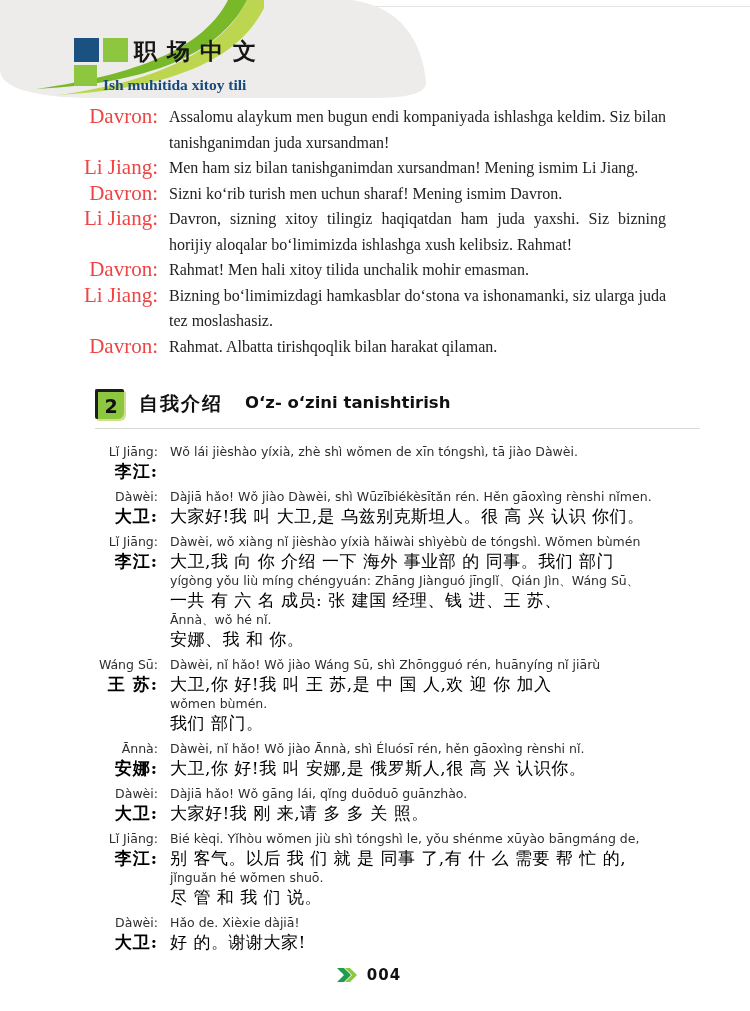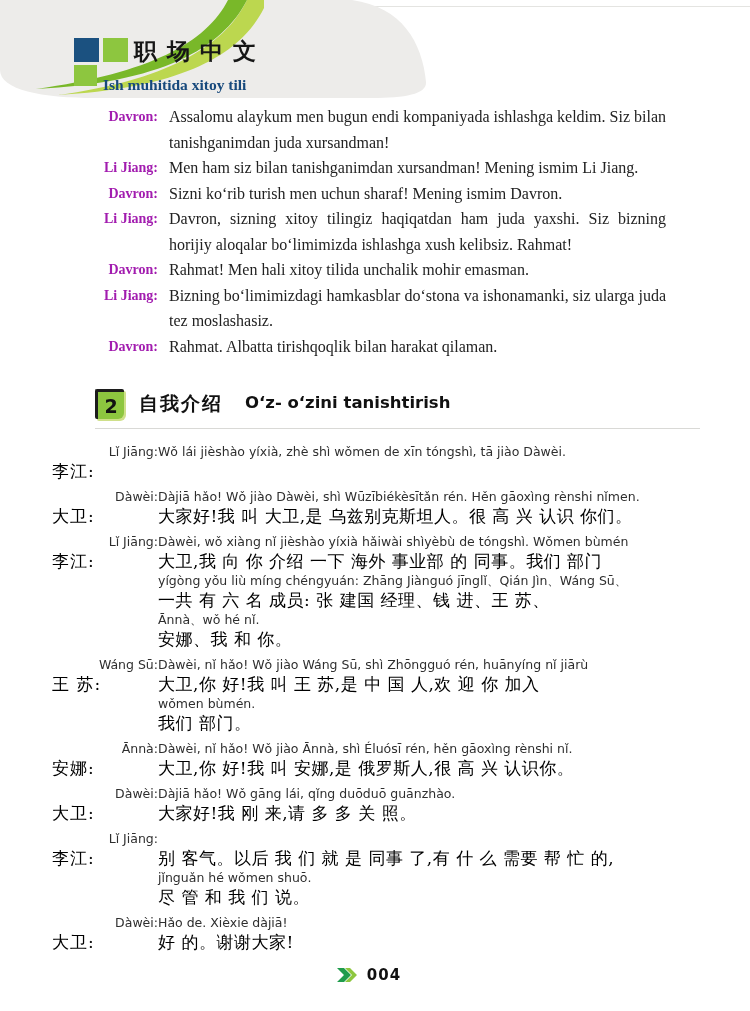--- a/index.html
+++ b/index.html
@@ -23,21 +23,21 @@
   }
   .logo-title-uz{
     position:absolute;left:29px;top:40px;
     font-family:"Liberation Serif", serif;font-weight:bold;font-size:15.5px;
     color:var(--logo-text-blue,#17497c);white-space:nowrap;
   }
   
   .uz-dialogue{position:absolute;top:104px;left:52px;width:614px;}
   .uz-turn{display:grid;grid-template-columns:106px 1fr;column-gap:11px;}
   .uz-spk{
-    text-align:right;font-weight:bold;font-size:14px;line-height:25.5px;color:#a21caf;
+    text-align:right;font-weight:normal;font-size:21px;line-height:25.5px;color:#ef4444;
   }
   .uz-txt{
     text-align:justify;font-size:16px;line-height:25.5px;color:#222;
   }
   
   .section-header{
     position:absolute;top:388px;left:95px;width:605px;height:40px;
     border-bottom:1.5px solid var(--divider-gray,#d9d9d6);
   }
   .section-num{
@@ -54,29 +54,29 @@
     font-family:"DejaVu Sans", sans-serif;font-weight:bold;font-size:19px;color:#111;
     letter-spacing:2px;
   }
   .section-title-uz{
     position:absolute;left:150px;top:5px;
     font-family:"DejaVu Sans", sans-serif;font-weight:bold;font-size:16.5px;color:#111;text-align:center;
   }
   
   .cn-dialogue{position:absolute;top:444px;left:52px;width:616px;}
   .cn-turn{margin-bottom:6px;}
-  .cn-row{display:grid;grid-template-columns:106px 1fr;column-gap:0;}
+  .cn-row{display:grid;grid-template-columns:106px 1fr;column-gap:12px;}
   .cn-spk-py,.cn-py{
     font-family:"DejaVu Sans", sans-serif;font-size:12.5px;line-height:16px;color:#2e2e2e;
   }
   .cn-spk-py{text-align:right;}
   .cn-spk-hz,.cn-hz{
     font-family:"DejaVu Serif", serif;font-size:17px;line-height:23px;color:#000;
   }
-  .cn-spk-hz{font-weight:normal;letter-spacing:1px;}
+  .cn-spk-hz{text-align:right;font-weight:bold;letter-spacing:1px;}
   .cn-hz{letter-spacing:0.5px;white-space:nowrap;}
   
   .footer{
     position:absolute;left:0;top:966px;width:738px;
     display:flex;align-items:center;justify-content:center;gap:7px;
   }
   .page-num{
     font-family:"DejaVu Sans", sans-serif;font-weight:bold;font-size:15px;
     letter-spacing:1px;color:#111;
   }
@@ -225,20 +225,21 @@
     </div>
     <div class="cn-row">
       <span class="cn-spk-hz">大卫:</span>
       <span class="cn-hz">大家好!我 刚 来,请 多 多 关 照。</span>
     </div>
   </div>
 
   <div class="cn-turn">
     <div class="cn-row">
       <span class="cn-spk-py">Lǐ Jiāng:</span>
+      <span class="cn-py">Bié kèqi.  Yǐhòu wǒmen jiù shì tóngshì le, yǒu shénme xūyào bāngmáng de,</span>
     </div>
     <div class="cn-row">
       <span class="cn-spk-hz">李江:</span>
       <span class="cn-hz">别 客气。以后 我 们 就 是 同事 了,有 什 么 需要 帮 忙 的,</span>
     </div>
     <div class="cn-row">
       <span class="cn-spk-py"></span>
       <span class="cn-py">jǐnguǎn hé wǒmen shuō.</span>
     </div>
     <div class="cn-row">

